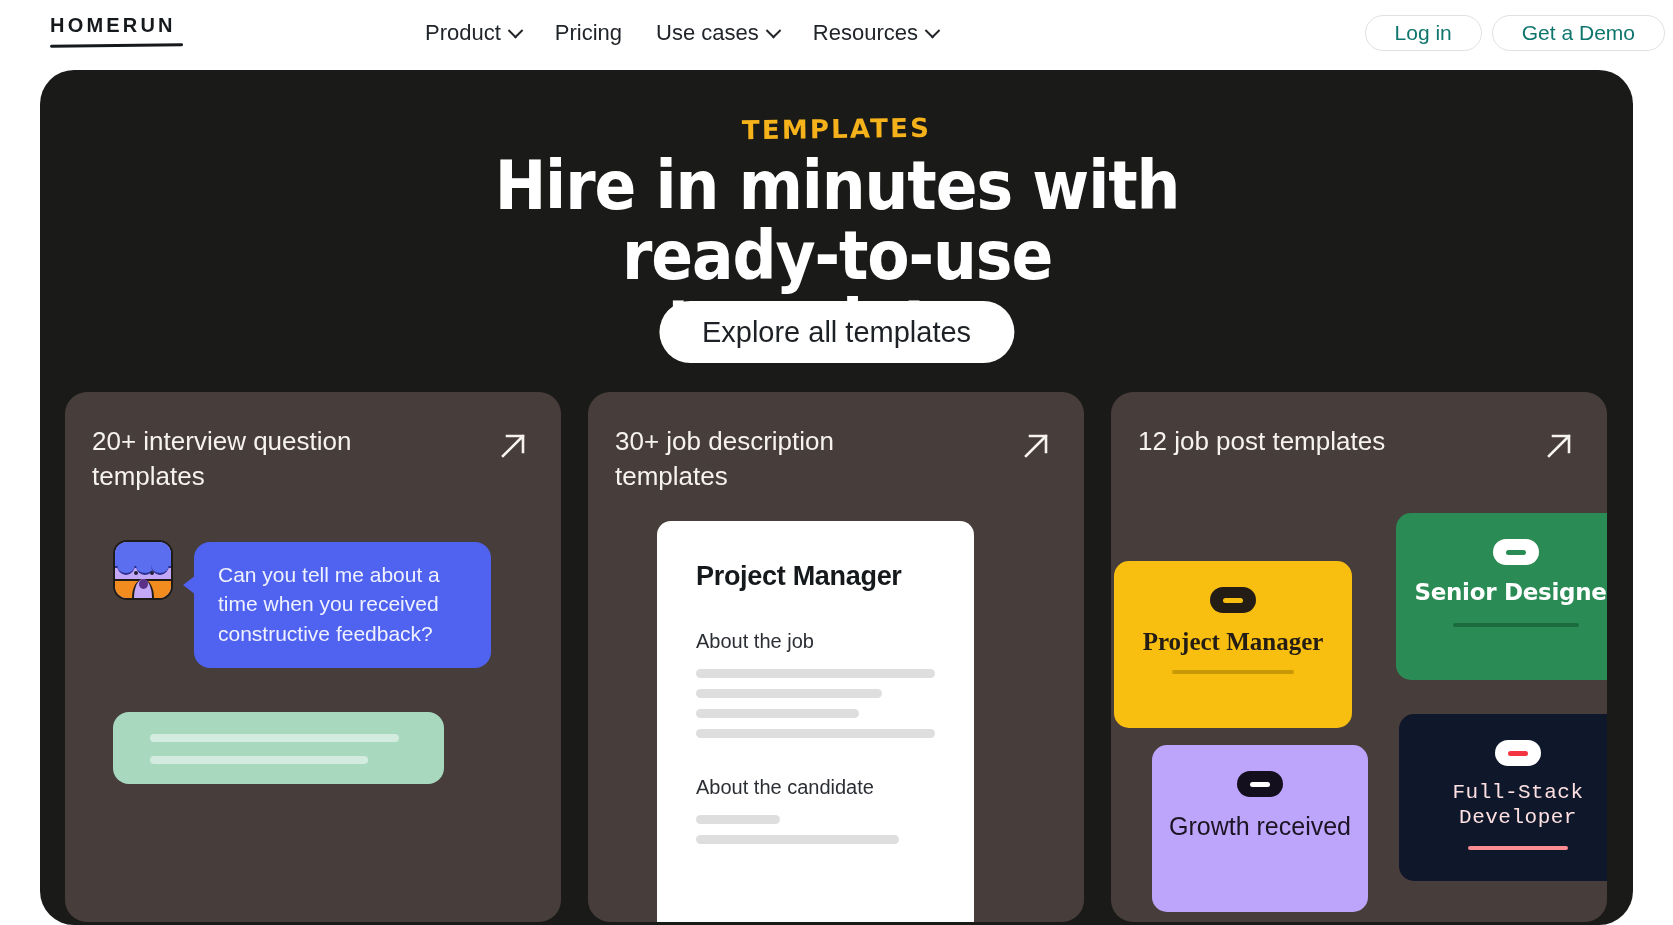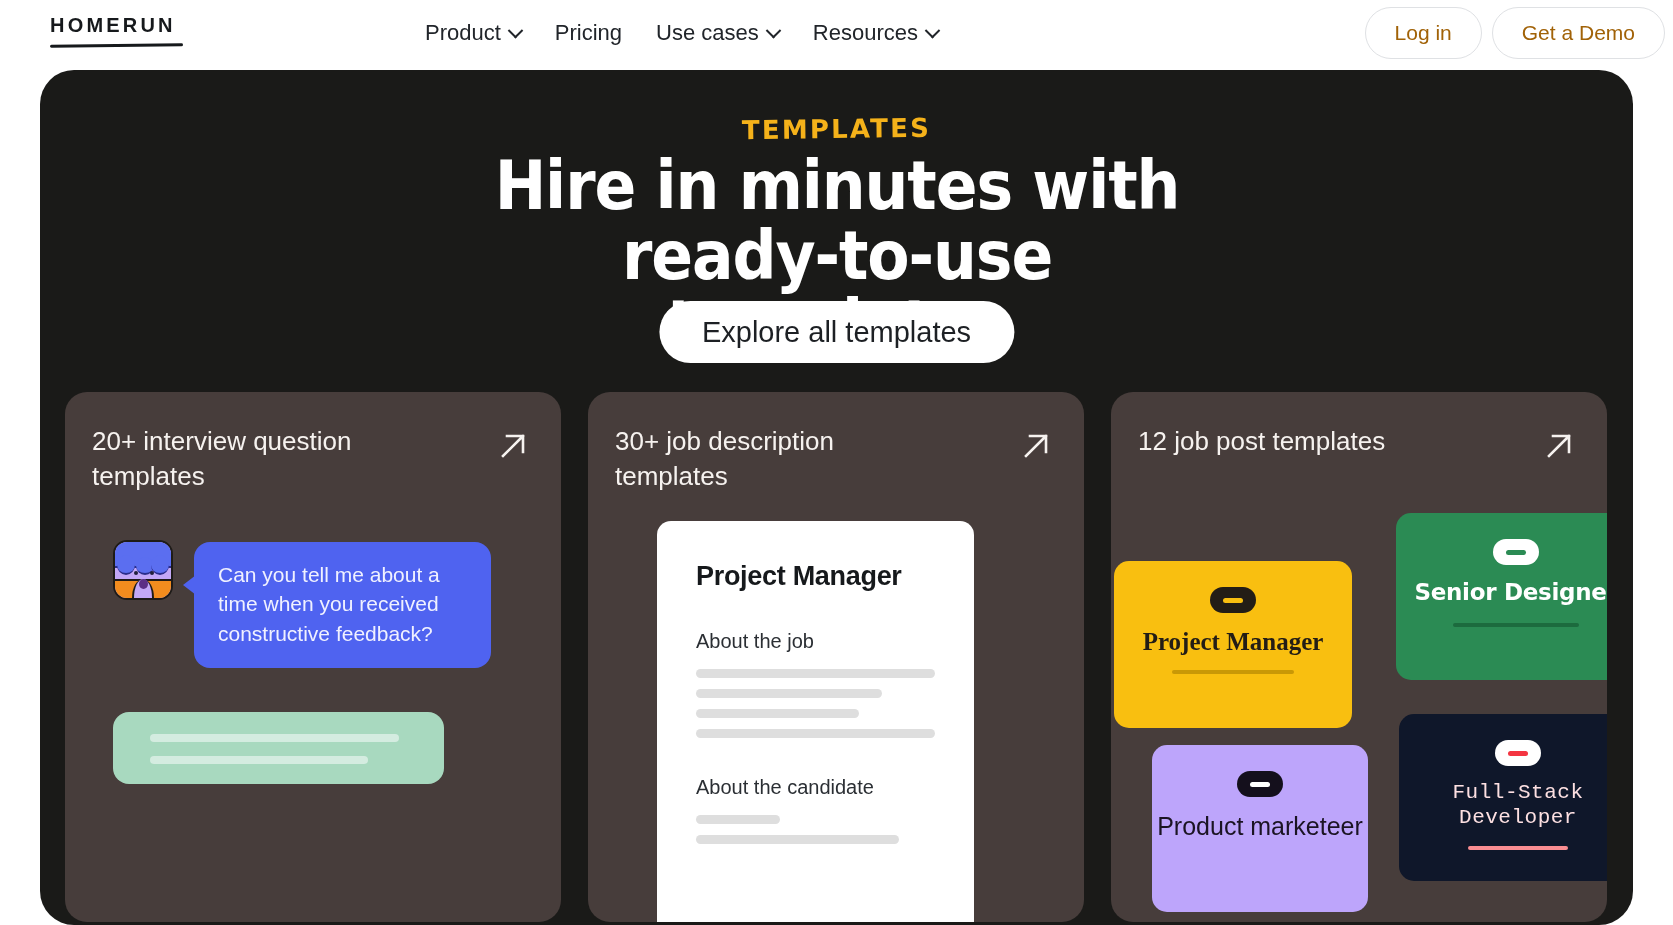--- a/index.html
+++ b/index.html
@@ -87,22 +87,22 @@
     font-size: 21px;
     display: flex;
     align-items: center;
     justify-content: center;
     cursor: pointer;
     white-space: nowrap;
   }
   .btn-outline {
     border: 1.5px solid #dfe1e4;
     background: #fff;
-    color: #a16207;
-    height: 52px;
+    color: #0f766e;
+    height: 36px;
     padding: 16px 29px;
   }
   .btn-primary {
     background: #4f63f0;
     color: #ffffff;
     height: 57px;
     padding: 0 33px;
     font-weight: 700;
     border: none;
   }
@@ -549,21 +549,21 @@
               <i></i>
             </div>
           <div class="mlabel">Senior Designer</div>
           <div class="mrule"></div>
         </div>
 
         <div class="mini mini-purple">
           <div class="pill">
               <i></i>
             </div>
-          <div class="mlabel">Product marketeer</div>
+          <div class="mlabel">Growth received</div>
           <div class="mrule"></div>
         </div>
 
         <div class="mini mini-red">
           <div class="pill">
               <i></i>
             </div>
           <div class="mlabel">Full-Stack Developer</div>
           <div class="mrule"></div>
         </div>

